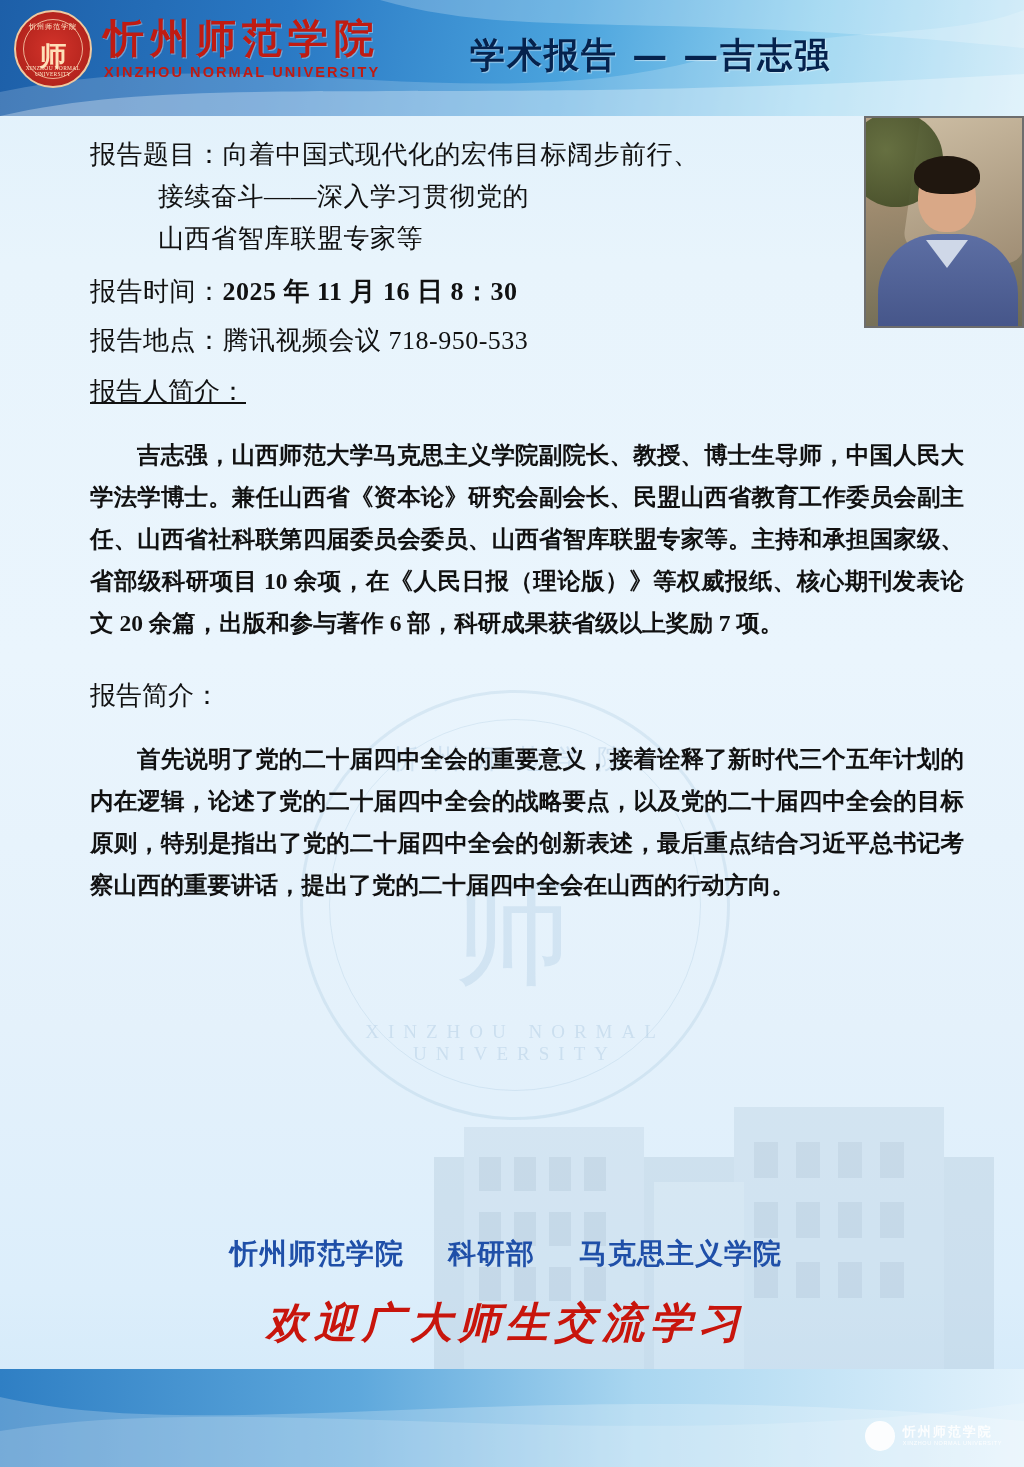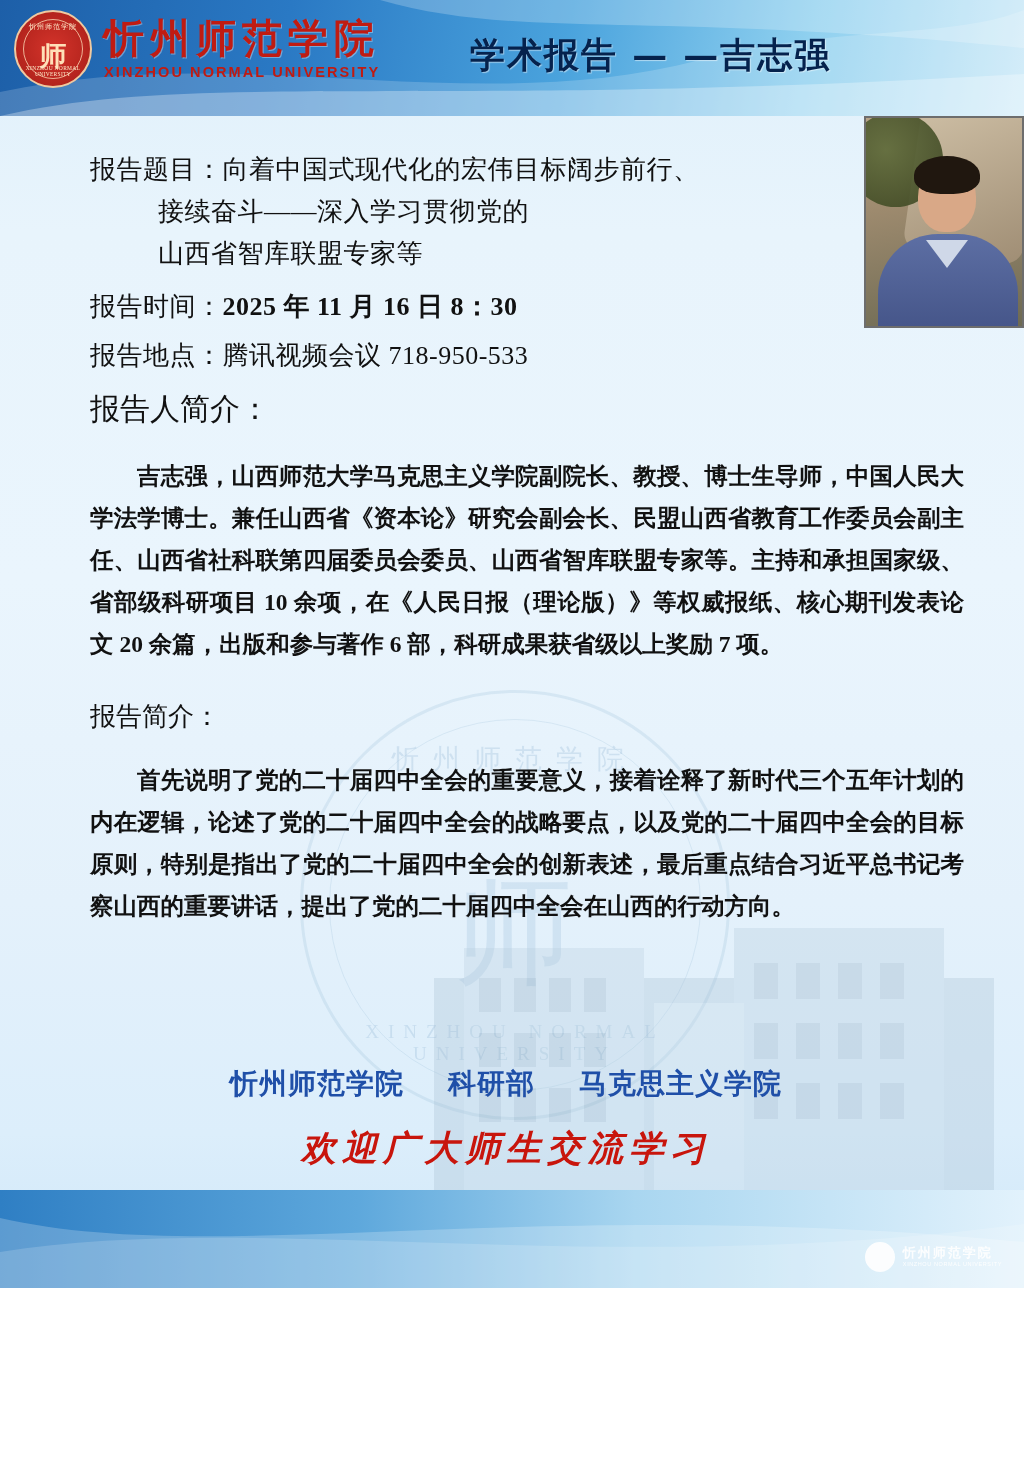--- a/index.html
+++ b/index.html
@@ -10,21 +10,21 @@
     width: 1024px;
     height: 1467px;
     font-family: "Liberation Serif", "DejaVu Serif", serif;
     background: #ffffff;
     overflow: hidden;
   }
 
   .poster {
     position: relative;
     width: 1024px;
-    height: 1288px;
+    height: 1467px;
     background: linear-gradient(180deg, #dff0fb 0%, #e8f4fc 18%, #eaf5fd 45%, #e4f1fb 70%, #dceefb 88%, #cfe7f8 100%);
     overflow: hidden;
   }
 
   
   .bg-watermark {
     position: absolute;
     left: 300px;
     top: 690px;
     width: 430px;
@@ -171,21 +171,21 @@
     font-size: 35px;
     font-weight: bold;
     color: #05224d;
     letter-spacing: 2px;
     text-shadow: 1px 1px 1px rgba(255,255,255,0.5);
   }
 
   
   .content {
     position: relative;
-    padding: 33px 60px 0 90px;
+    padding: 18px 60px 0 90px;
     z-index: 3;
   }
   .row-title {
     font-size: 26px;
     color: #111111;
     line-height: 1.62;
     letter-spacing: 0.5px;
   }
   .row-title .indent {
     display: inline-block;
@@ -197,23 +197,24 @@
     margin-top: 14px;
     letter-spacing: 0.5px;
   }
   .field b {
     font-weight: bold;
   }
   .label {
     color: #111111;
   }
   .section-label {
-    font-size: 30px;
+    font-size: 26px;
     color: #111111;
     margin-top: 16px;
+    text-decoration: underline;
   }
   .para {
     font-size: 23.5px;
     color: #111111;
     line-height: 1.78;
     text-align: justify;
     text-justify: inter-ideograph;
     margin-top: 26px;
     text-indent: 2em;
   }
@@ -297,21 +298,21 @@
     color: #1f4fa8;
     font-weight: bold;
     letter-spacing: 1px;
   }
   .org-line span {
     margin: 0 22px;
   }
   .welcome-line {
     margin-top: 22px;
     font-family: "DejaVu Serif", serif;
-    font-size: 35px;
+    font-size: 42px;
     font-weight: bold;
     color: #c8150c;
     letter-spacing: 6px;
     font-style: italic;
   }
 
   .bottom-bar {
     position: absolute;
     left: 0; right: 0; bottom: 0;
     height: 98px;

